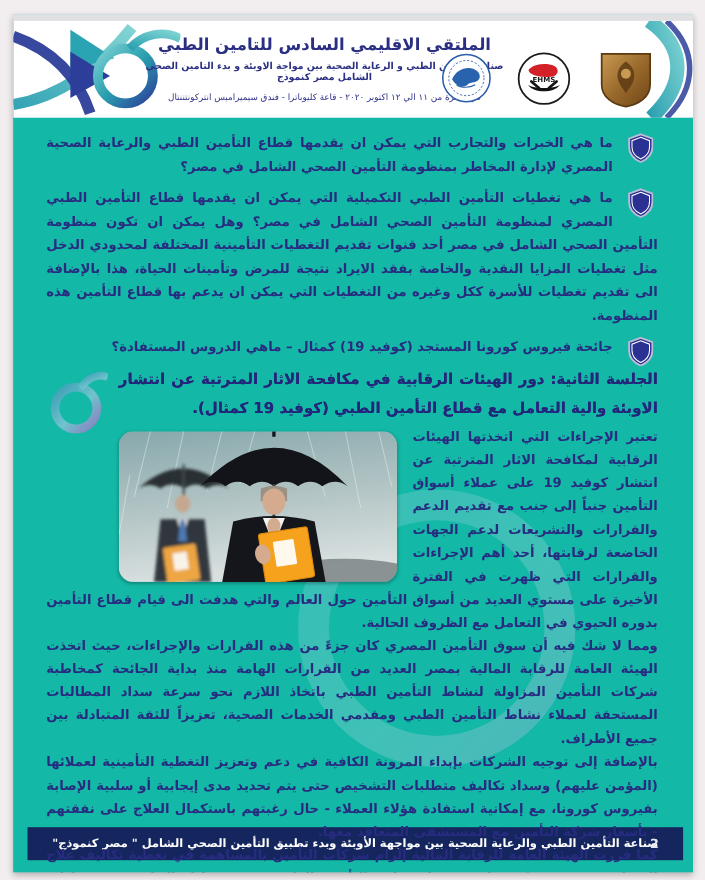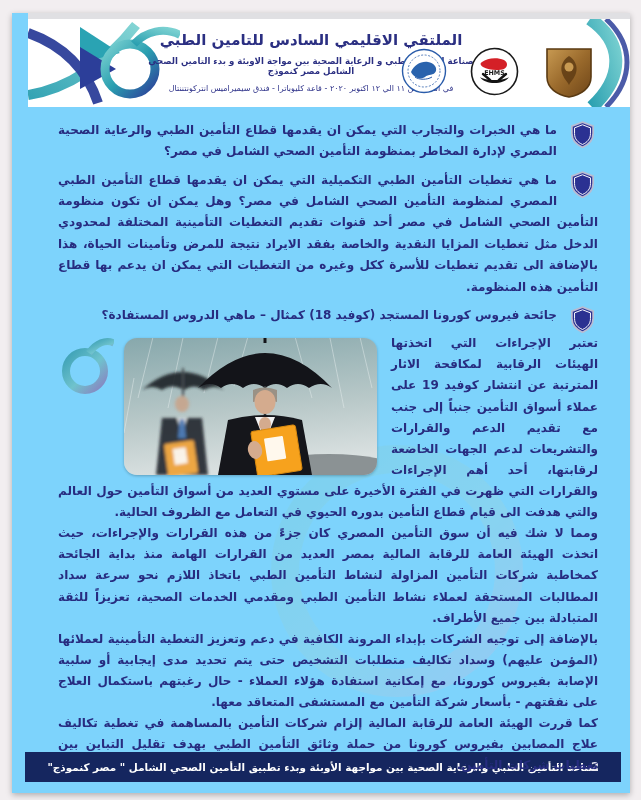--- a/index.html
+++ b/index.html
@@ -1,19 +1,19 @@
 <!DOCTYPE html>
 <html lang="ar"><head>
 <meta charset="utf-8">
 <style>
   * { margin:0; padding:0; box-sizing:border-box; }
   body { font-family:"DejaVu Sans", sans-serif; }
   .canvas { position:relative; width:641px; height:800px; background:#f2eef0; overflow:hidden; }
-  .page { position:absolute; left:12px; top:13px; width:618px; height:780px; background:#7dd3fc;
-          box-shadow:0 2px 6px rgba(0,0,0,0.28); overflow:hidden;padding-left:16px; }
+  .page { position:absolute; left:12px; top:13px; width:618px; height:780px; background:#14b8a6;
+          box-shadow:0 2px 6px rgba(0,0,0,0.28); overflow:hidden; }
 
   
   .banner { position:relative; width:100%; height:94px; background:#ffffff; border-top:6px solid #e0e0e3; }
   .deco-left { position:absolute; left:0; top:0; }
   .deco-right { position:absolute; right:0; top:0; }
   .title-block { position:absolute; left:118px; top:12px; width:330px; text-align:center; color:#2b2f82; direction:rtl; }
   .forum-title { font-size:15px; font-weight:bold; letter-spacing:0.5px; }
   .forum-subtitle { font-size:8.6px; font-weight:bold; margin-top:7px; }
   .forum-date { font-size:8px; font-weight:normal; margin-top:8px; color:#30348a; }
   .logos { position:absolute; right:34px; top:24px; display:flex; gap:23px; align-items:center; }
@@ -135,35 +135,36 @@
           <path d="M13,4 L22,7.5 V14 C22,20 18.5,23.8 13,26.3 C7.5,23.8 4,20 4,14 V7.5 Z" fill="none" stroke="#ffffff" stroke-width="1.1"></path>
         </svg>
         <span>ما هي تغطيات التأمين الطبي التكميلية التي يمكن ان يقدمها قطاع التأمين الطبي المصري لمنظومة التأمين الصحي الشامل في مصر؟ وهل يمكن ان تكون منظومة التأمين الصحي الشامل في مصر أحد قنوات تقديم التغطيات التأمينية المختلفة لمحدودي الدخل مثل تغطيات المزايا النقدية والخاصة بفقد الايراد نتيجة للمرض وتأمينات الحياة، هذا بالإضافة الى تقديم تغطيات للأسرة ككل وغيره من التغطيات التي يمكن ان يدعم بها قطاع التأمين هذه المنظومة.</span>
       </div>
 
       <div class="q">
         <svg class="shield" width="23" height="27" viewBox="0 0 26 30">
           <path d="M13,1 L25,5.5 V14 C25,22 20,26.5 13,29.5 C6,26.5 1,22 1,14 V5.5 Z" fill="#2b3192" stroke="#b9bcd2" stroke-width="2"></path>
           <path d="M13,4 L22,7.5 V14 C22,20 18.5,23.8 13,26.3 C7.5,23.8 4,20 4,14 V7.5 Z" fill="none" stroke="#ffffff" stroke-width="1.1"></path>
         </svg>
-        <span>جائحة فيروس كورونا المستجد (كوفيد 18) كمثال – ماهي الدروس المستفادة؟</span>
+        <span>جائحة فيروس كورونا المستجد (كوفيد 19) كمثال – ماهي الدروس المستفادة؟</span>
       </div>
 
       <div class="session-heading">
         <svg class="swirl" width="56" height="60" viewBox="0 0 56 60">
           <defs>
             <linearGradient id="swg" x1="0" y1="0" x2="1" y2="1">
               <stop offset="0" stop-color="#3a9fb5"></stop>
                 <stop offset="0.55" stop-color="#6fc3cd"></stop>
                 <stop offset="1" stop-color="#8a7fc0"></stop>
             </linearGradient>
           </defs>
           <circle cx="27" cy="36" r="19" fill="none" stroke="url(#swg)" stroke-width="8"></circle>
           <path d="M31,18 C38,8 48,4 56,8" fill="none" stroke="url(#swg)" stroke-width="7"></path>
         </svg>
+        <span>الجلسة الثانية: دور الهيئات الرقابية في مكافحة الاثار المترتبة عن انتشار الاوبئة والية التعامل مع قطاع التأمين الطبي (كوفيد 19 كمثال).</span>
       </div>
 
       <div class="article">
         <div class="photo">
           <svg width="253" height="137" viewBox="0 0 253 137">
             <defs>
               <linearGradient id="sky" x1="0" y1="0" x2="0.2" y2="1">
                 <stop offset="0" stop-color="#87a8ac"></stop>
                   <stop offset="0.6" stop-color="#b8c8c8"></stop>
                   <stop offset="1" stop-color="#d9e0e0"></stop>

